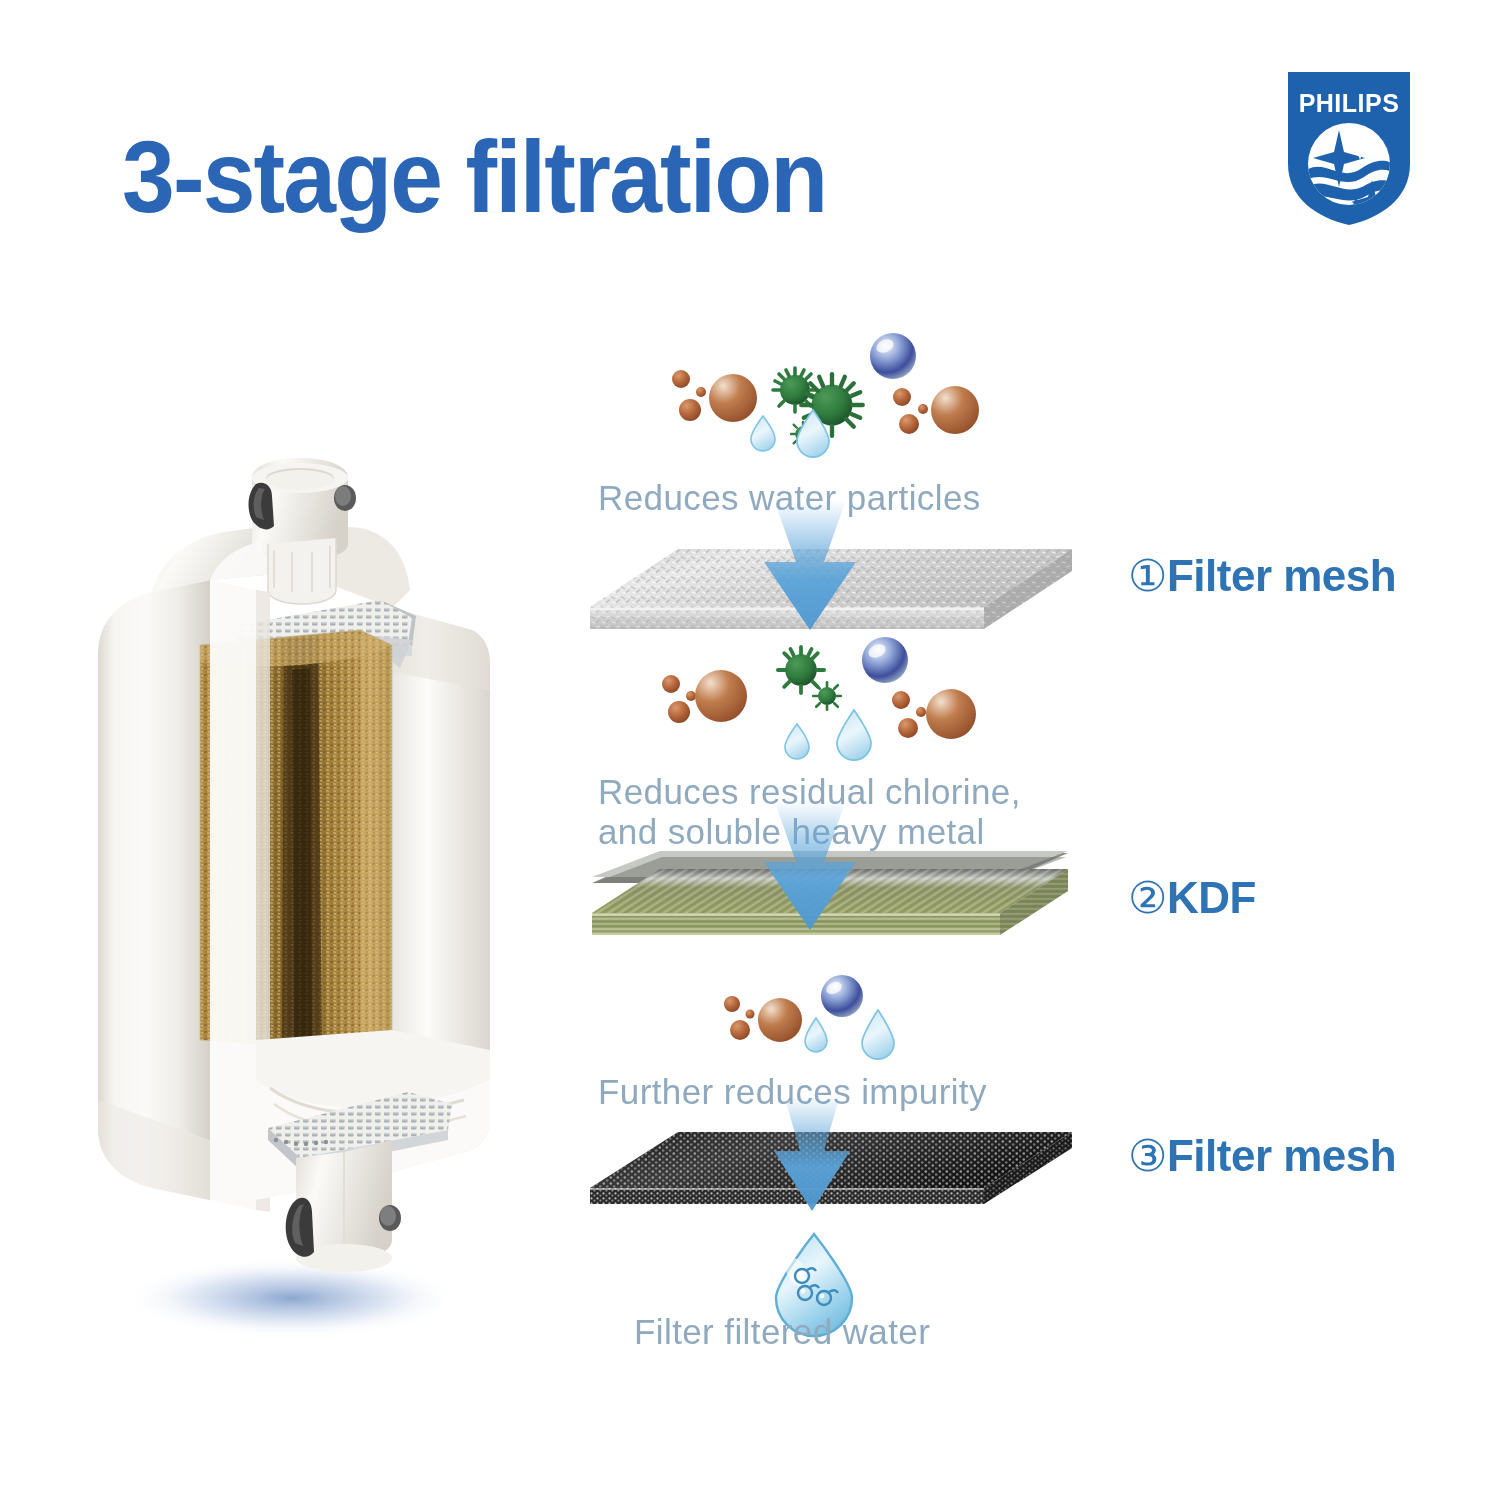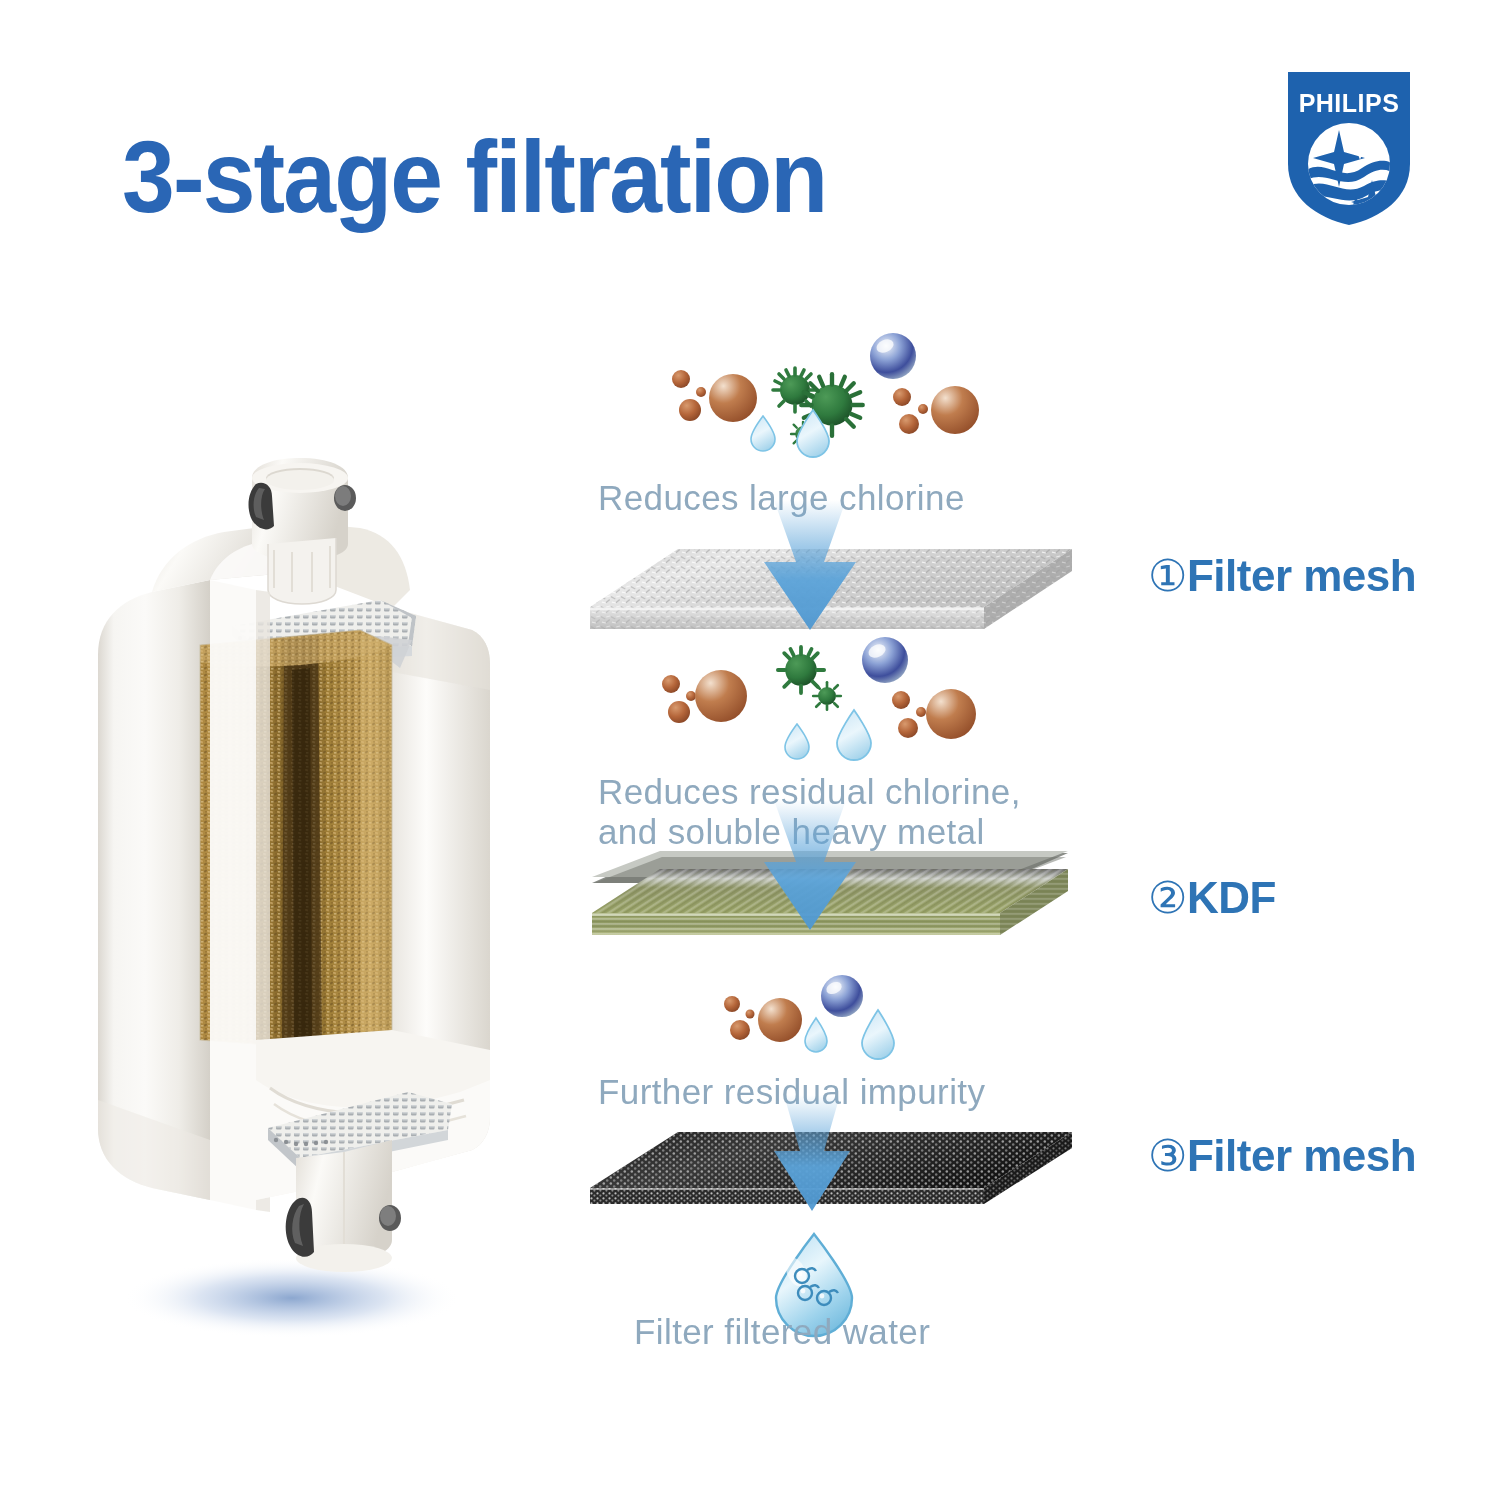--- a/index.html
+++ b/index.html
@@ -36,21 +36,21 @@
   .caption.c1{left:598px;top:478px;}
   .caption.c2{left:598px;top:772px;}
   .caption.c3{left:598px;top:1072px;}
   .caption.c4{left:634px;top:1312px;}
 
   
   .stage-label{
     position:absolute;left:1128px;
     font-family:"Liberation Sans",sans-serif;
     font-weight:700;font-size:44px;color:#2E74B5;
-    white-space:nowrap;letter-spacing:-.5px;margin-left:20px;
+    white-space:nowrap;letter-spacing:-.5px;
   }
   .stage-label .num{font-weight:400;}
   .stage-label.s1{top:550px;}
   .stage-label.s2{top:872px;}
   .stage-label.s3{top:1130px;text-align:center;}
 
   
   .slab{position:absolute;}
   .slab svg{display:block;}
 
@@ -342,21 +342,21 @@
       <path d="M158 82 C158 82 142 104 142 113 a16 16 0 0 0 32 0 C174 104 158 82 158 82 Z" fill="url(#dropG)" stroke="#7EC4E6" stroke-width="1.8"></path>
     </g>
 
     <circle cx="247" cy="69" r="9" fill="url(#rustG)"></circle>
     <circle cx="268" cy="81" r="5" fill="url(#rustG)"></circle>
     <circle cx="254" cy="96" r="10" fill="url(#rustG)"></circle>
     <circle cx="300" cy="82" r="24" fill="url(#rustG2)"></circle>
   </svg>
 </div>
 
-<div class="caption c1">Reduces large chlorine</div>
+<div class="caption c1">Reduces water particles</div>
 
 <div class="slab" style="left:560px;top:535px;">
   <svg width="520" height="110" viewBox="0 0 520 110">
     <defs>
       <linearGradient id="meshTop" x1="0" y1="0" x2="1" y2="0.4">
         <stop offset="0%" stop-color="#CFCFCF"></stop>
           <stop offset="30%" stop-color="#E8E8E8"></stop>
         <stop offset="60%" stop-color="#D4D4D4"></stop>
           <stop offset="100%" stop-color="#C2C2C2"></stop>
       </linearGradient>
@@ -526,21 +526,21 @@
       <ellipse cx="132" cy="10" rx="8" ry="5.5" fill="#ffffff" opacity=".75" transform="rotate(-25 132 10)"></ellipse>
     </g>
 
     <g>
       <path d="M114 40 C114 40 103 56 103 63 a11 11 0 0 0 22 0 C125 56 114 40 114 40 Z" fill="url(#dropG)" stroke="#7EC4E6" stroke-width="1.6"></path>
       <path d="M176 32 C176 32 160 56 160 65 a16 16 0 0 0 32 0 C192 56 176 32 176 32 Z" fill="url(#dropG)" stroke="#7EC4E6" stroke-width="1.8"></path>
     </g>
   </svg>
 </div>
 
-<div class="caption c3">Further residual impurity</div>
+<div class="caption c3">Further reduces impurity</div>
 
 <div class="slab" style="left:560px;top:1122px;">
   <svg width="520" height="110" viewBox="0 0 520 110">
     <defs>
       <linearGradient id="carbTop" x1="0" y1="0" x2="1" y2="0.4">
         <stop offset="0%" stop-color="#1E1E1E"></stop>
           <stop offset="40%" stop-color="#3A3A3A"></stop>
         <stop offset="75%" stop-color="#252525"></stop>
           <stop offset="100%" stop-color="#141414"></stop>
       </linearGradient>

